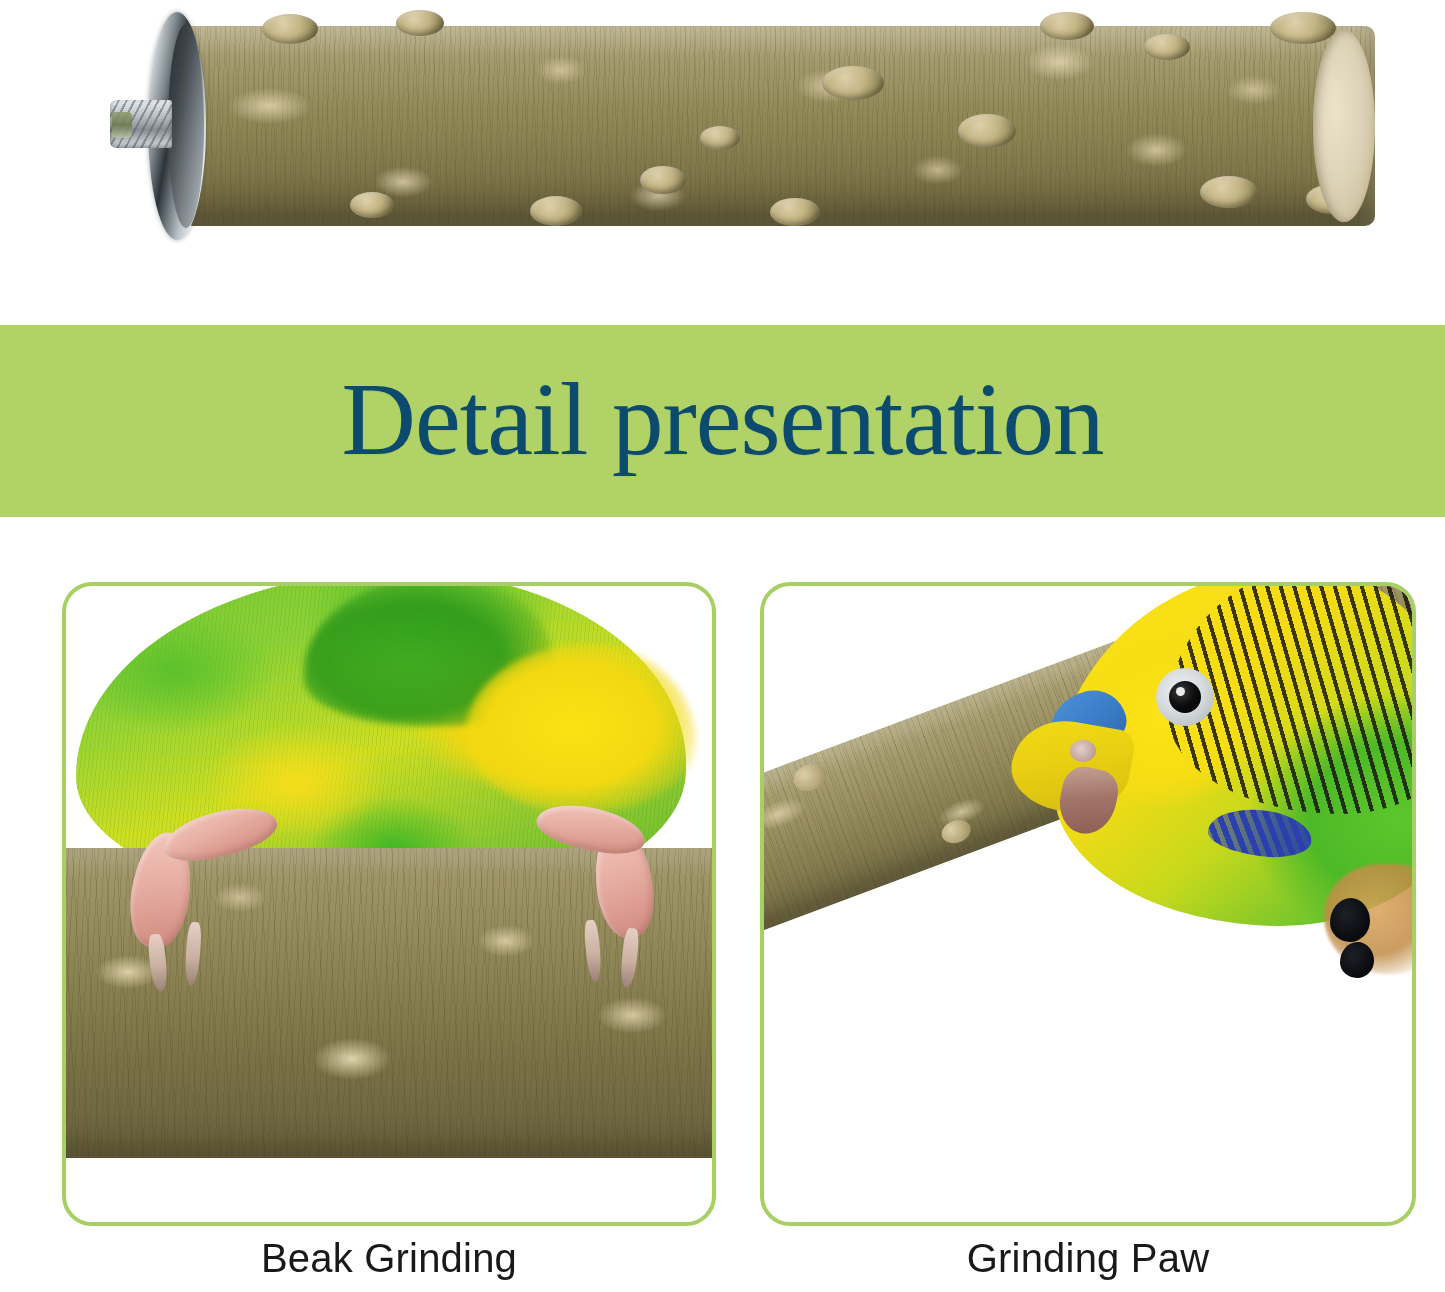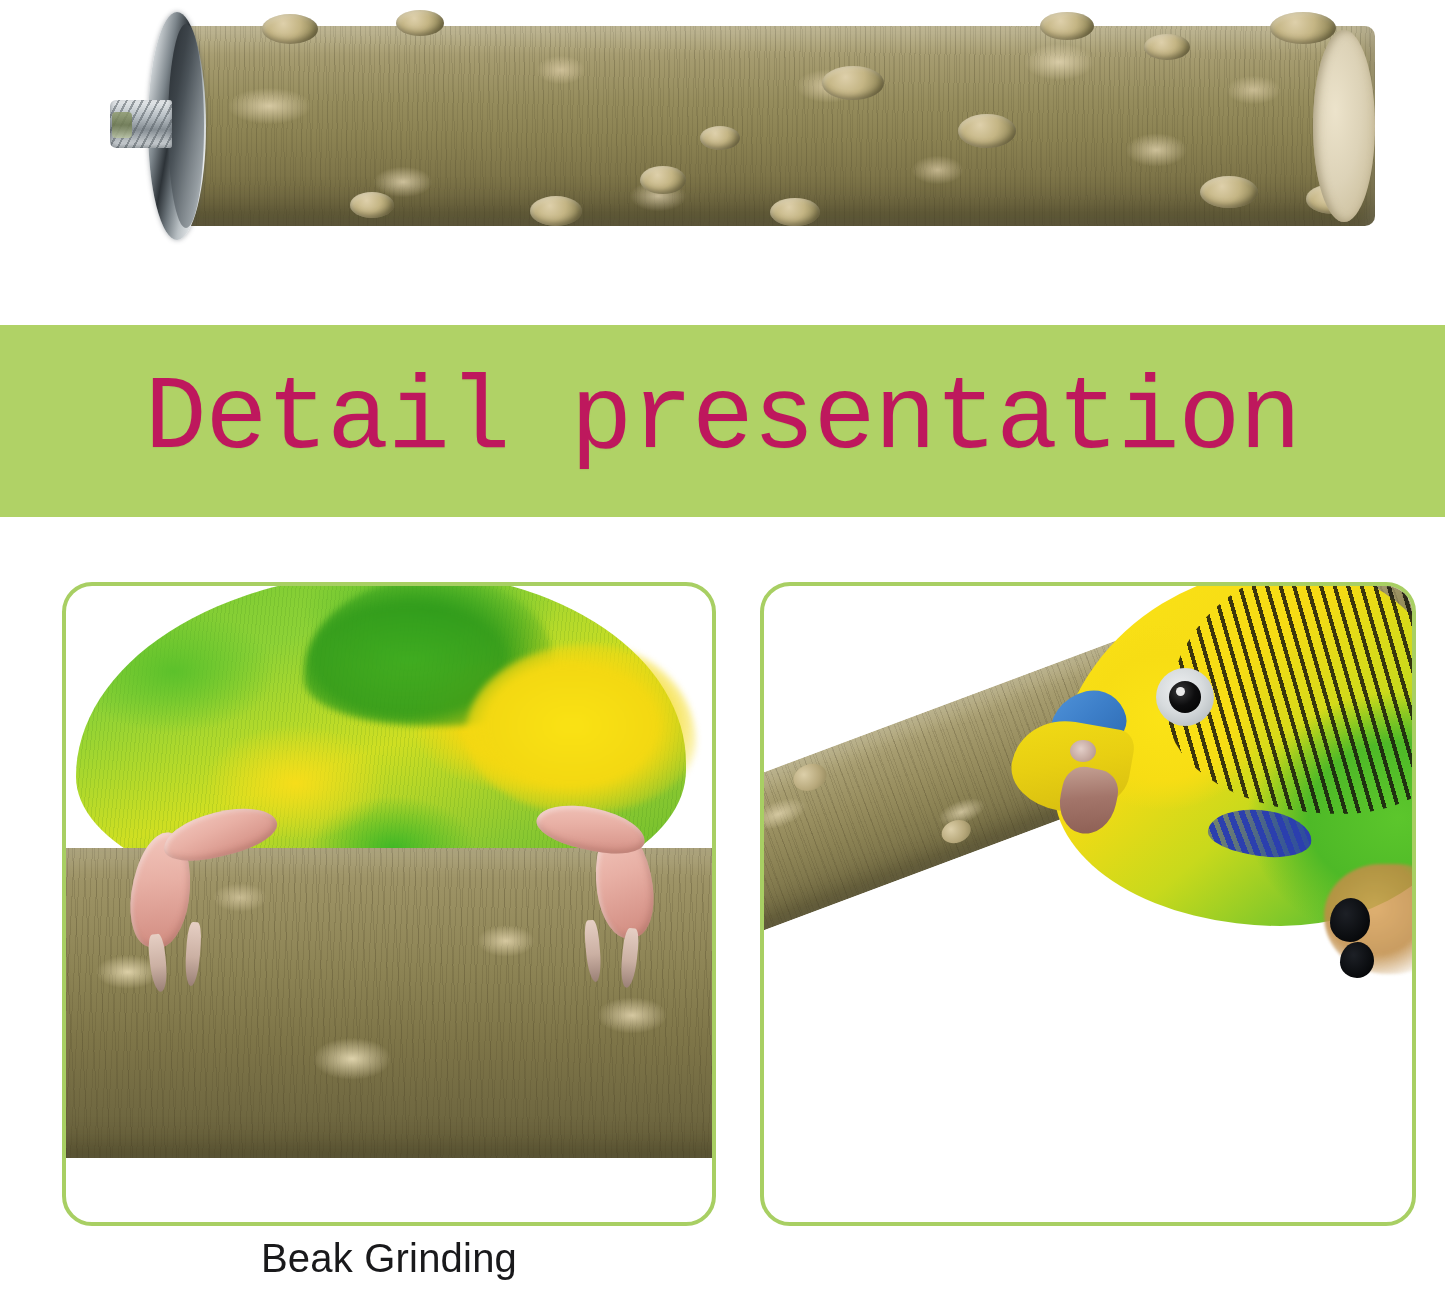--- a/index.html
+++ b/index.html
@@ -122,24 +122,24 @@
   .banner {
     position: absolute;
     left: 0; top: 325px;
     width: 1445px; height: 192px;
     background: #b0d266;
     display: flex;
     align-items: center;
     justify-content: center;
   }
   .banner-title {
-    font-family: Liberation Mono, monospace;
+    font-family: Liberation Serif, serif;
     font-size: 103px;
     font-weight: 400;
-    color: #be185d;
+    color: #0c4a6e;
     letter-spacing: -1px;
     line-height: 1;
     white-space: nowrap;
     text-shadow: 0 1px 1px rgba(140,175,80,.28);
     transform: translateY(-2px);
   }
 
   
   .panels {
     position: absolute;
@@ -467,15 +467,16 @@
         <div class="cere"></div>
         <div class="beak-upper"></div>
         <div class="nostril"></div>
         <div class="beak-lower"></div>
 
         <div class="cheek"></div>
         <div class="throat-spot" style="left:566px;top:312px;width:40px;height:44px;"></div>
         <div class="throat-spot" style="left:576px;top:356px;width:34px;height:36px;"></div>
       </div>
     </div>
+    <div class="caption right">Grinding Paw</div>
   </div>
 
 </div>
 
 </body></html>

